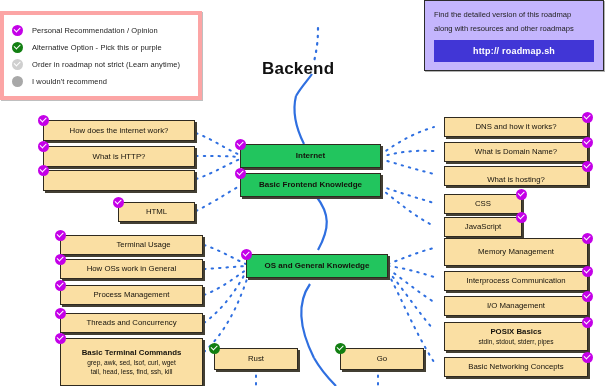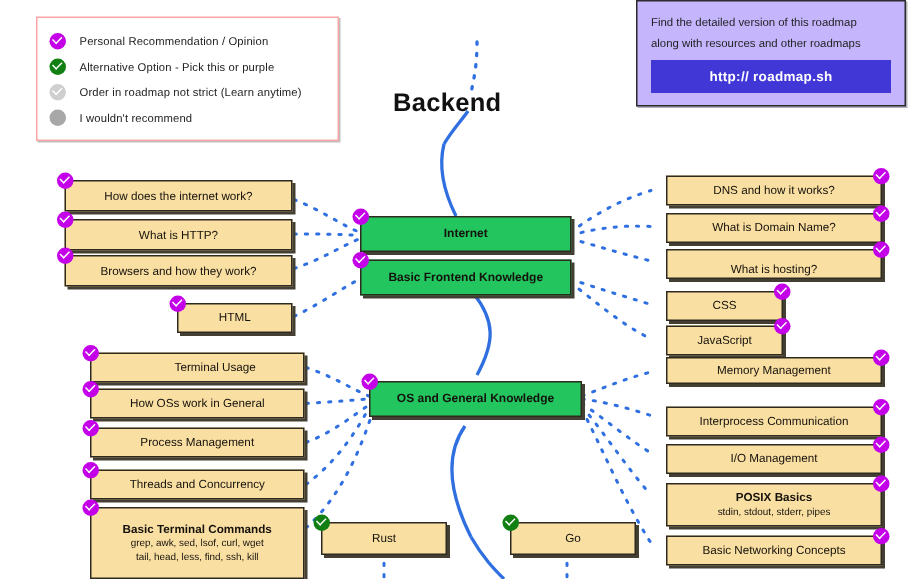--- a/index.html
+++ b/index.html
@@ -8,22 +8,22 @@
     background:#ffffff;
     font-family:"Liberation Sans",sans-serif;
     overflow:hidden;
     position:relative;
   }
   #canvas{position:absolute;inset:0;width:616px;height:386px;}
   svg.wires{position:absolute;left:0;top:0;width:616px;height:386px;pointer-events:none;}
 
   
   .legend{
-    position:absolute;left:24px;top:11px;width:202px;
-    background:#fff;border:1px solid #fca5a5;
+    position:absolute;left:0;top:11px;width:202px;
+    background:#fff;border:4px solid #fca5a5;
     padding:7px 8px 6px 8px;box-sizing:border-box;
     box-shadow:1px 1px 0 rgba(0,0,0,.25);
   }
   .legend-row{display:flex;align-items:center;height:17px;}
   .legend-label{font-size:7.5px;color:#222;letter-spacing:.1px;}
   .badge{
     width:11px;height:11px;border-radius:50%;
     margin-right:9px;flex:none;position:relative;
   }
   .badge.purple{background:#c400e8;}
@@ -215,21 +215,20 @@
     <span class="chk purple tl">
         <span class="tick"></span>
       </span>
     <span class="lbl">What is HTTP?</span>
   </div>
 
   <div class="node" style="left:43px;top:170px;width:152px;height:21px;">
     <span class="chk purple tl">
         <span class="tick"></span>
       </span>
-    <span class="lbl">Browsers and how they work?</span>
   </div>
 
   <div class="node" style="left:118px;top:202px;width:77px;height:20px;">
     <span class="chk purple tl">
         <span class="tick"></span>
       </span>
     <span class="lbl">HTML</span>
   </div>
 
   <div class="node" style="left:60px;top:235px;width:143px;height:20px;padding-left:24px;">
@@ -297,21 +296,21 @@
     <span class="lbl">CSS</span>
   </div>
 
   <div class="node" style="left:444px;top:217px;width:78px;height:20px;">
     <span class="chk purple tr">
         <span class="tick"></span>
       </span>
     <span class="lbl">JavaScript</span>
   </div>
 
-  <div class="node" style="left:444px;top:238px;width:144px;height:18px;">
+  <div class="node" style="left:444px;top:238px;width:144px;height:28px;">
     <span class="chk purple tr">
         <span class="tick"></span>
       </span>
     <span class="lbl">Memory Management</span>
   </div>
 
   <div class="node" style="left:444px;top:271px;width:144px;height:20px;">
     <span class="chk purple tr">
         <span class="tick"></span>
       </span>

